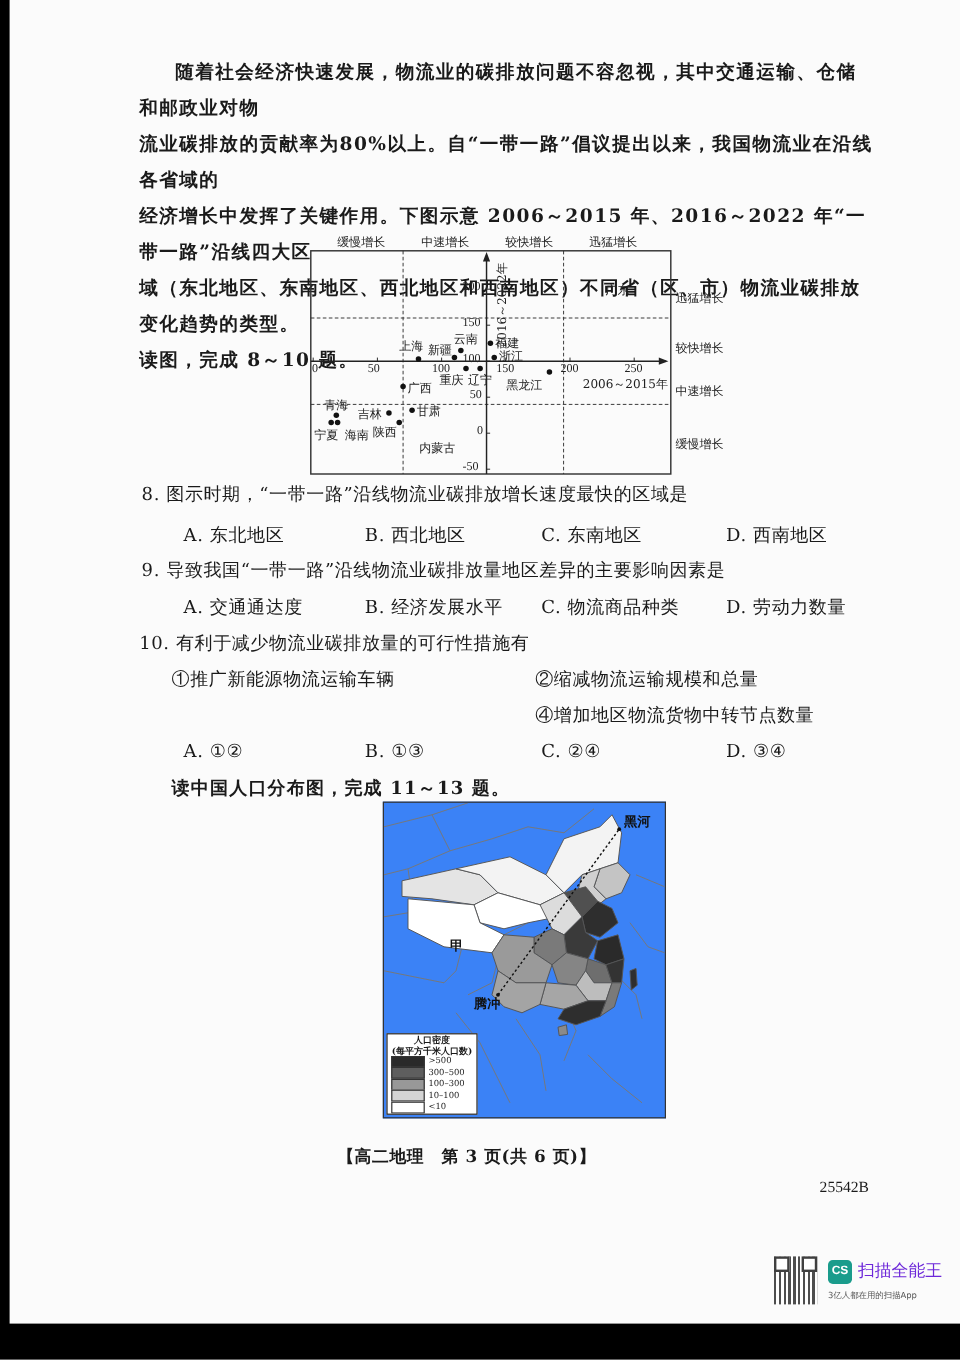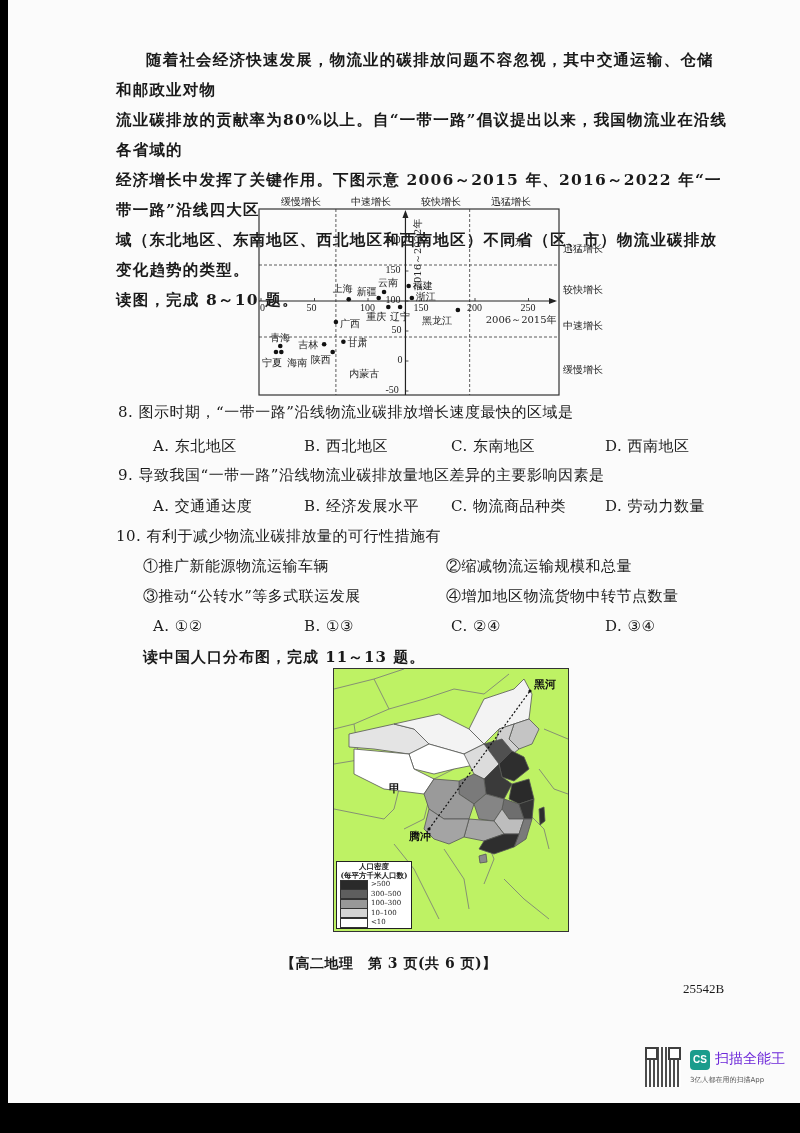--- a/index.html
+++ b/index.html
@@ -24,22 +24,22 @@
   
   .chart { position:absolute; left:243px; top:195px; width:380px; height:210px; }
   .chart svg { position:absolute; left:0; top:0; }
   .chart .lbl { position:absolute; font-size:10px; white-space:nowrap; color:#222; }
   .chart .tick { position:absolute; font-size:10px; color:#222; font-family:"Liberation Serif",serif; }
 
   .q { position:absolute; font-size:15px; letter-spacing:0.5px; white-space:nowrap; }
   .opt { position:absolute; font-size:15px; letter-spacing:0.5px; white-space:nowrap; }
 
   .map {
-    position:absolute; left:325px; top:668px; width:234px; height:262px;
-    border:1.5px solid #333; background:#bef264; overflow:hidden;
+    position:absolute; left:311px; top:668px; width:234px; height:262px;
+    border:1.5px solid #333; background:#3b82f6; overflow:hidden;
   }
   .map svg { position:absolute; left:0; top:0; }
   .map .mlbl { position:absolute; font-size:11px; font-weight:bold; color:#111; }
   .legend {
     position:absolute; left:2px; top:192px; width:74px; height:66px;
     border:1px solid #222; background:#fff; font-size:7px; line-height:9px;
   }
   .legend .lt { text-align:center; font-weight:bold; font-size:7.5px; }
   .legend .row { display:flex; align-items:center; height:9.5px; }
   .legend .sw { width:26px; height:8px; border:0.5px solid #333; margin:0 3px 0 3px; }
@@ -163,21 +163,20 @@
 
   <div class="q" style="left:110px; top:466px;">9. 导致我国“一带一路”沿线物流业碳排放量地区差异的主要影响因素是</div>
   <div class="opt" style="left:145px; top:497px;">A. 交通通达度</div>
   <div class="opt" style="left:296px; top:497px;">B. 经济发展水平</div>
   <div class="opt" style="left:443px; top:497px;">C. 物流商品种类</div>
   <div class="opt" style="left:597px; top:497px;">D. 劳动力数量</div>
 
   <div class="q" style="left:108px; top:527px;">10. 有利于减少物流业碳排放量的可行性措施有</div>
   <div class="opt" style="left:135px; top:557px;">①推广新能源物流运输车辆</div>
   <div class="opt" style="left:438px; top:557px;">②缩减物流运输规模和总量</div>
-  <div class="opt" style="left:135px; top:587px;">③推动“公转水”等多式联运发展</div>
   <div class="opt" style="left:438px; top:587px;">④增加地区物流货物中转节点数量</div>
   <div class="opt" style="left:145px; top:617px;">A. ①②</div>
   <div class="opt" style="left:296px; top:617px;">B. ①③</div>
   <div class="opt" style="left:443px; top:617px;">C. ②④</div>
   <div class="opt" style="left:597px; top:617px;">D. ③④</div>
 
   <div class="q" style="left:135px; top:648px; font-weight:bold; letter-spacing:1px;">读中国人口分布图，完成 11～13 题。</div>
 
   <div class="map">
     <svg width="234" height="262" viewBox="0 0 234 262">

